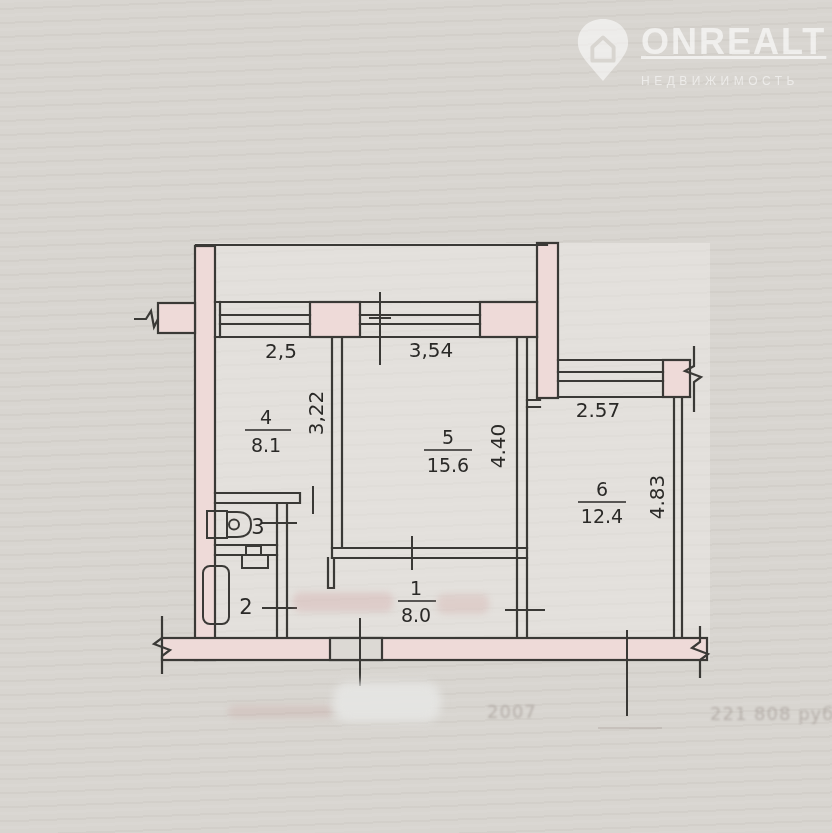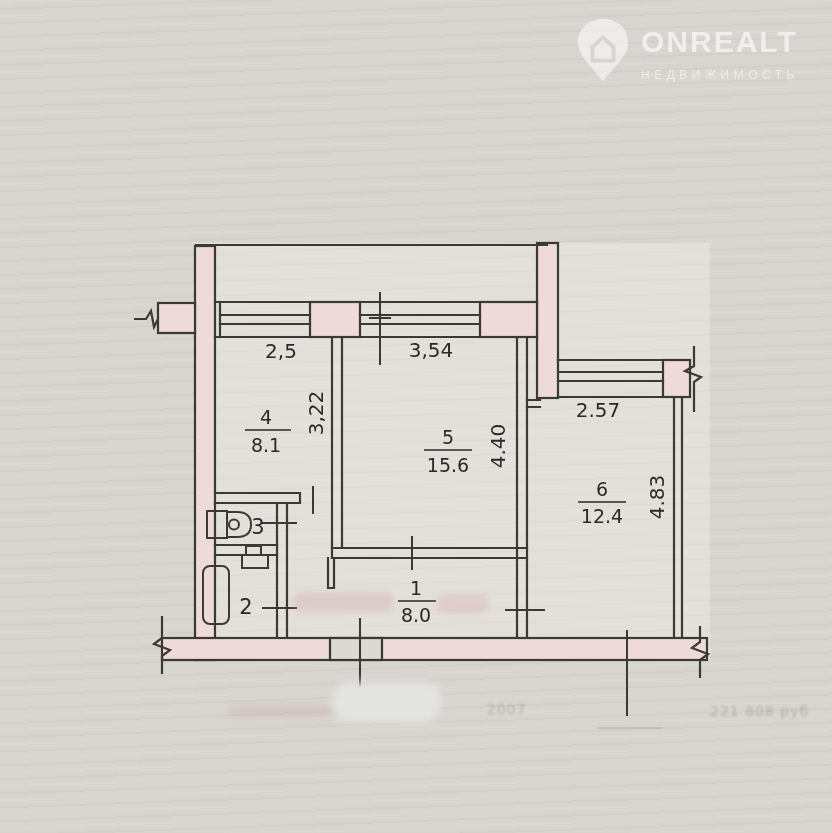--- a/index.html
+++ b/index.html
@@ -14,30 +14,30 @@
             rgba(122,112,102,0.06) 8px, rgba(122,112,102,0.06) 10px,
             rgba(0,0,0,0) 10px, rgba(0,0,0,0) 14px);
   }
   .title{position:absolute;left:216px;top:50px;
          font-family:"DejaVu Sans Mono",monospace;
          font-size:30px;letter-spacing:4px;word-spacing:26px;
          color:#504f4c;white-space:nowrap;}
   .logo{position:absolute;left:574px;top:16px;display:flex;align-items:flex-start;gap:9px;}
   .logo-texts{display:flex;flex-direction:column;padding-top:9px;}
   .logo-name{font-family:"Liberation Sans",sans-serif;font-weight:bold;
-             font-size:30px;line-height:33px;letter-spacing:2px;
-             color:rgba(255,255,255,0.62);white-space:nowrap;}
+             font-size:36px;line-height:33px;letter-spacing:2px;
+             color:rgba(255,255,255,0.62);white-space:nowrap;text-decoration:underline;}
   .logo-sub{font-family:"Liberation Sans",sans-serif;font-size:12px;
-            letter-spacing:4.5px;margin-top:10px;color:rgba(255,255,255,0.55);
+            letter-spacing:4.5px;margin-top:16px;color:rgba(255,255,255,0.55);
             white-space:nowrap;}
   svg text{font-family:"DejaVu Sans",sans-serif;fill:#2a2927;}
   .smudge{position:absolute;border-radius:8px;filter:blur(3px);}
   .blob{position:absolute;background:rgba(229,230,227,0.9);
         border-radius:16px;filter:blur(4px);}
-  .faint-txt{position:absolute;font-size:14px;color:rgba(148,137,131,0.5);
+  .faint-txt{position:absolute;font-size:18px;color:rgba(148,137,131,0.5);
              filter:blur(0.8px);white-space:nowrap;letter-spacing:1px;}
   .faint-rule{position:absolute;height:2px;background:rgba(158,148,142,0.3);
               filter:blur(0.5px);}
 </style>
 </head>
 <body>
 
 <div class="page">
 
 

